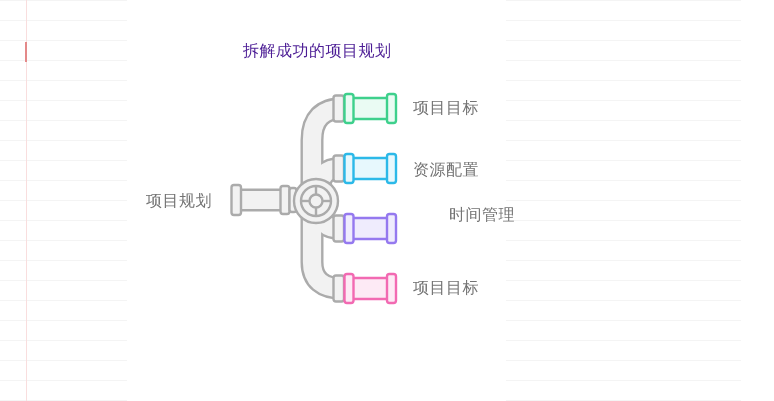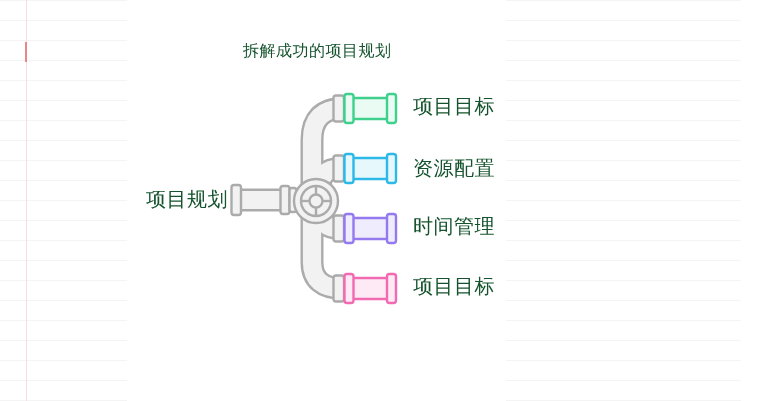--- a/index.html
+++ b/index.html
@@ -11,31 +11,31 @@
     position:absolute;top:0;height:401px;
     background-image:linear-gradient(#f4f4f4 1px, transparent 1px);
     background-size:100% 20px;
   }
   #grid-left{left:0;width:127px;}
   #grid-right{left:506px;width:235px;}
   #margin-vline{position:absolute;left:26px;top:0;width:1px;height:401px;background:#f9dede;}
   #margin-tick{position:absolute;left:25px;top:42px;width:2px;height:20px;background:#e48989;}
   #diagram-title{
     position:absolute;left:243px;top:41px;width:220px;
-    font-size:16px;line-height:19px;color:#14532d;letter-spacing:0.5px;white-space:nowrap;
+    font-size:16px;line-height:19px;color:#4c1d95;letter-spacing:0.5px;white-space:nowrap;
   }
   .node-label{
-    position:absolute;font-size:20px;line-height:22px;color:#14532d;
-    white-space:nowrap;letter-spacing:0.5px;font-family:Liberation Mono, monospace;
+    position:absolute;font-size:16px;line-height:22px;color:#737373;
+    white-space:nowrap;letter-spacing:0.5px;
   }
   #root-label{left:146px;top:190px;}
   .branch-label{left:413px;}
   #branch-label-0{top:97px;}
   #branch-label-1{top:159px;}
-  #branch-label-2{top:217px;}
+  #branch-label-2{top:204px;margin-left:36px;}
   #branch-label-3{top:277px;}
   #pipe-svg{position:absolute;left:0;top:0;}
 </style>
 </head>
 <body>
 
 <div id="grid-left" class="row-lines"></div>
 <div id="grid-right" class="row-lines"></div>
 <div id="margin-vline"></div>
 <div id="margin-tick"></div>

